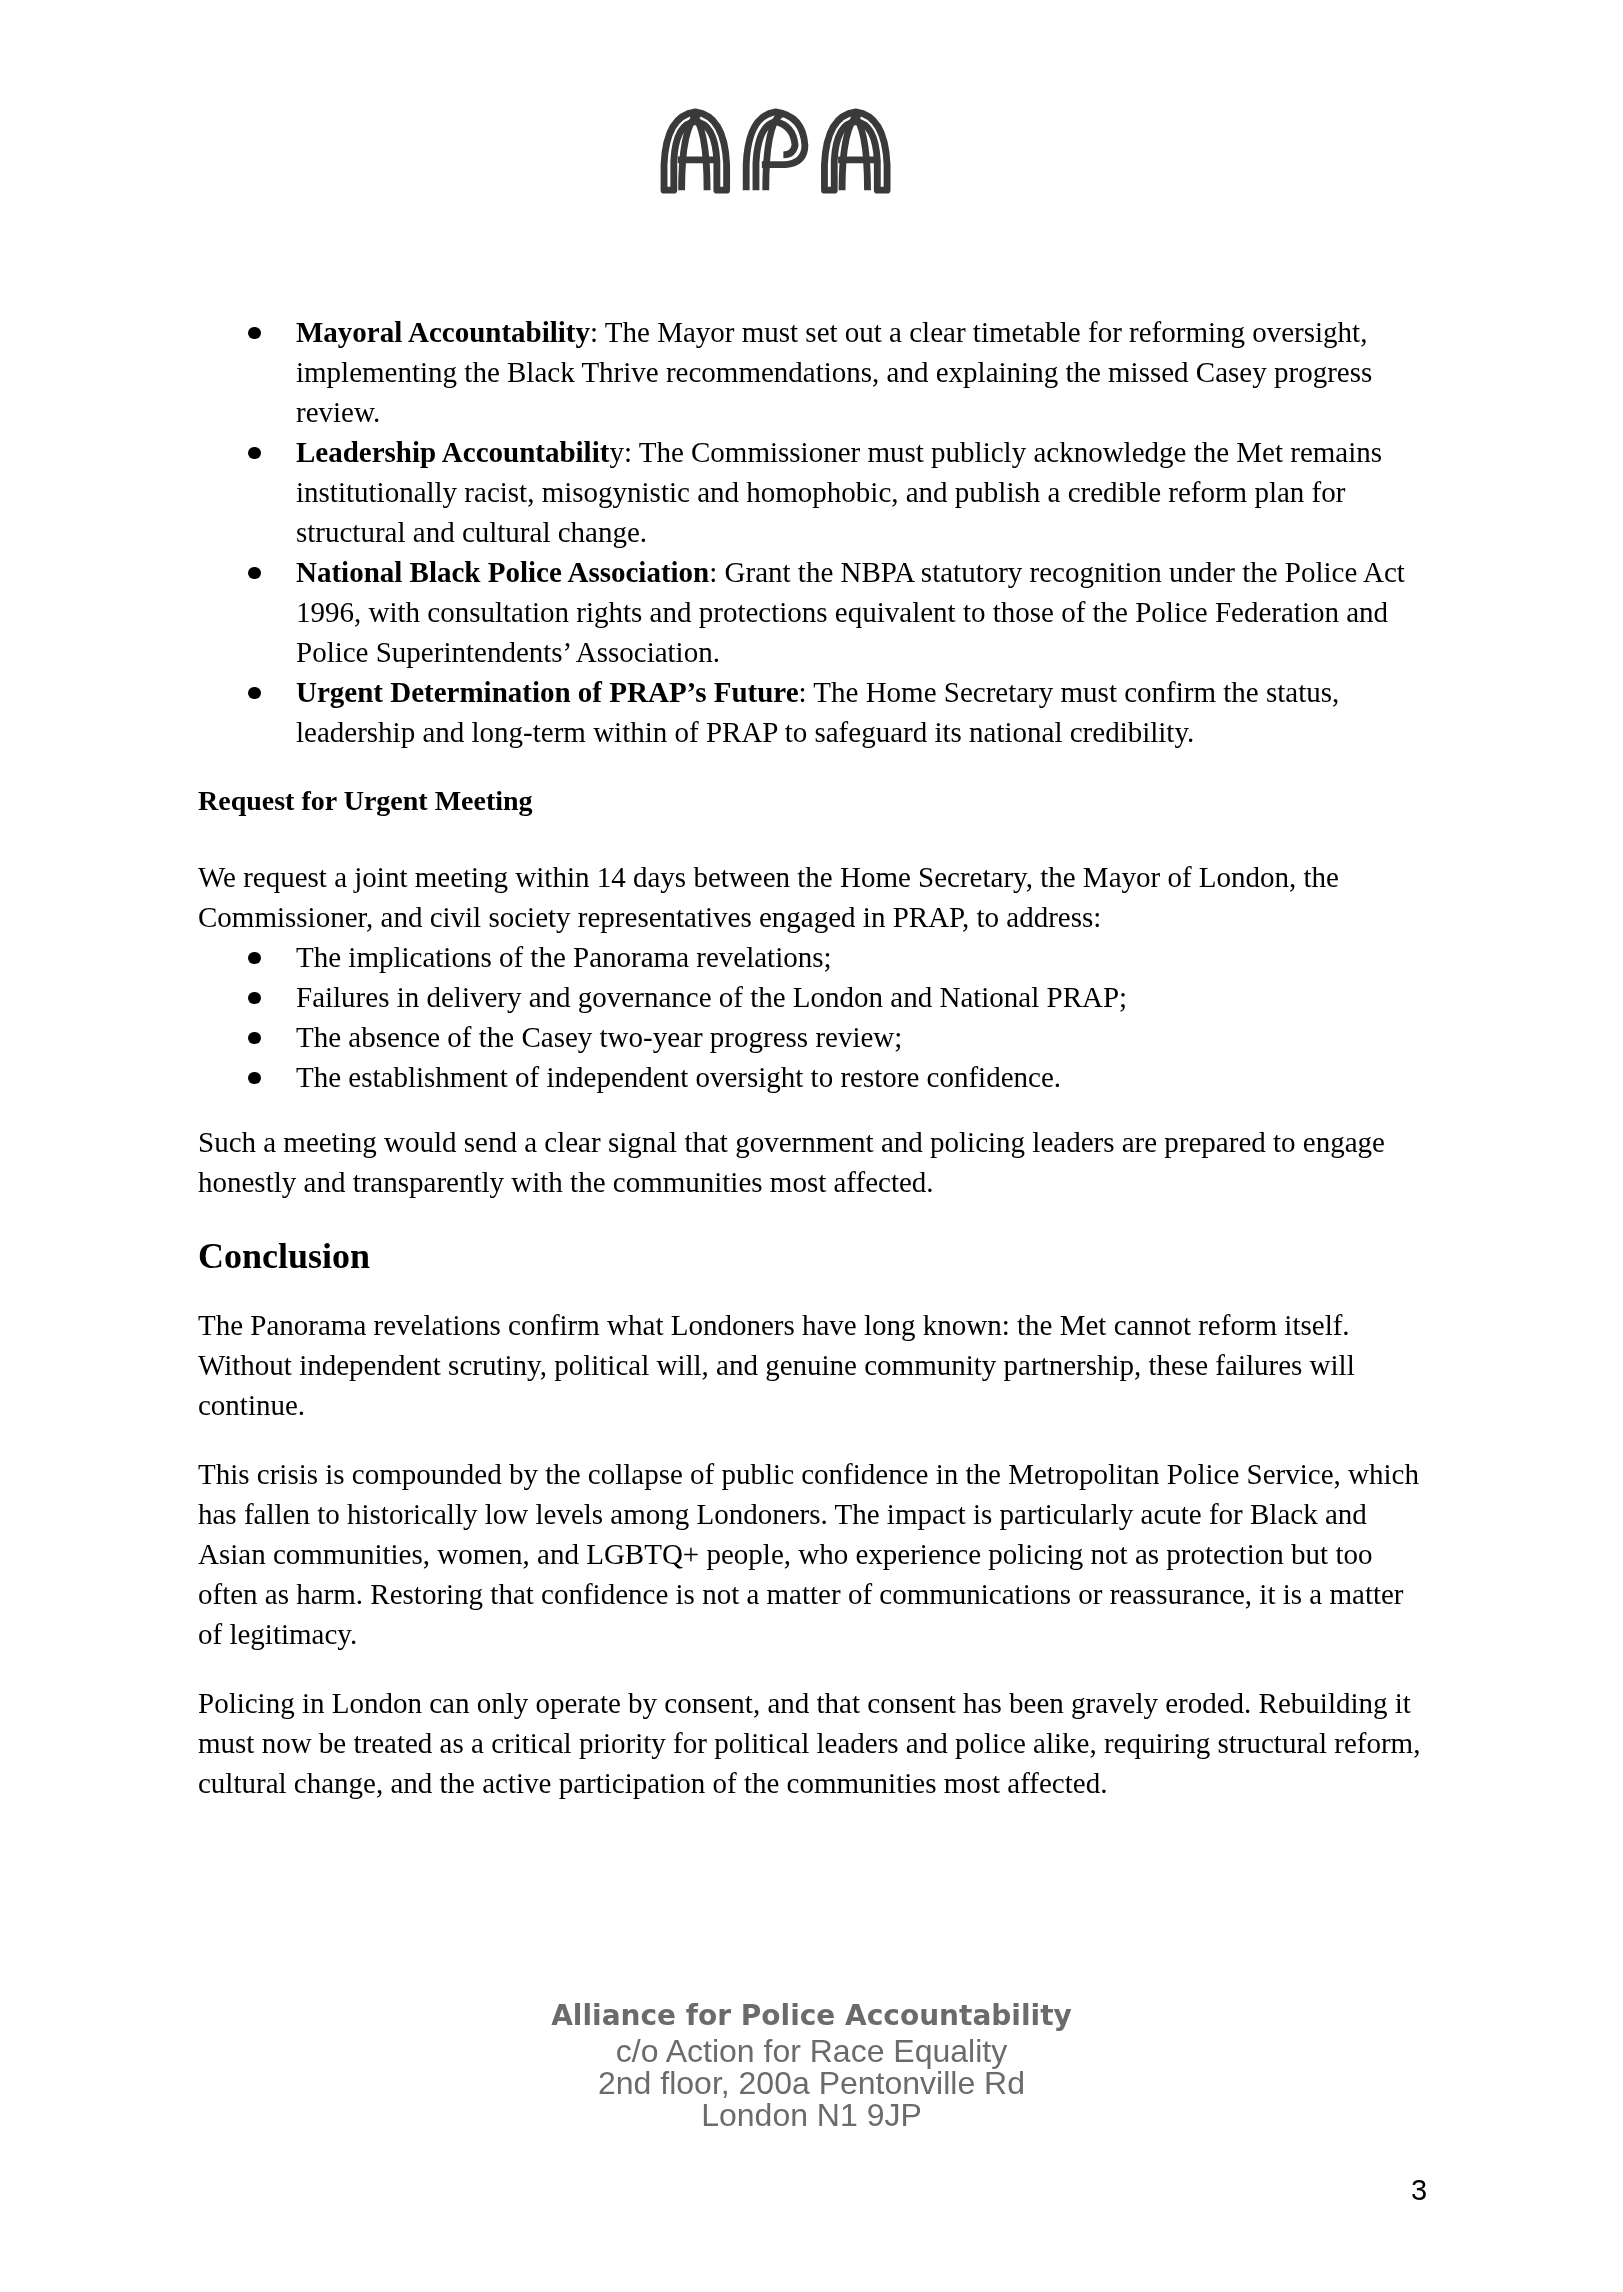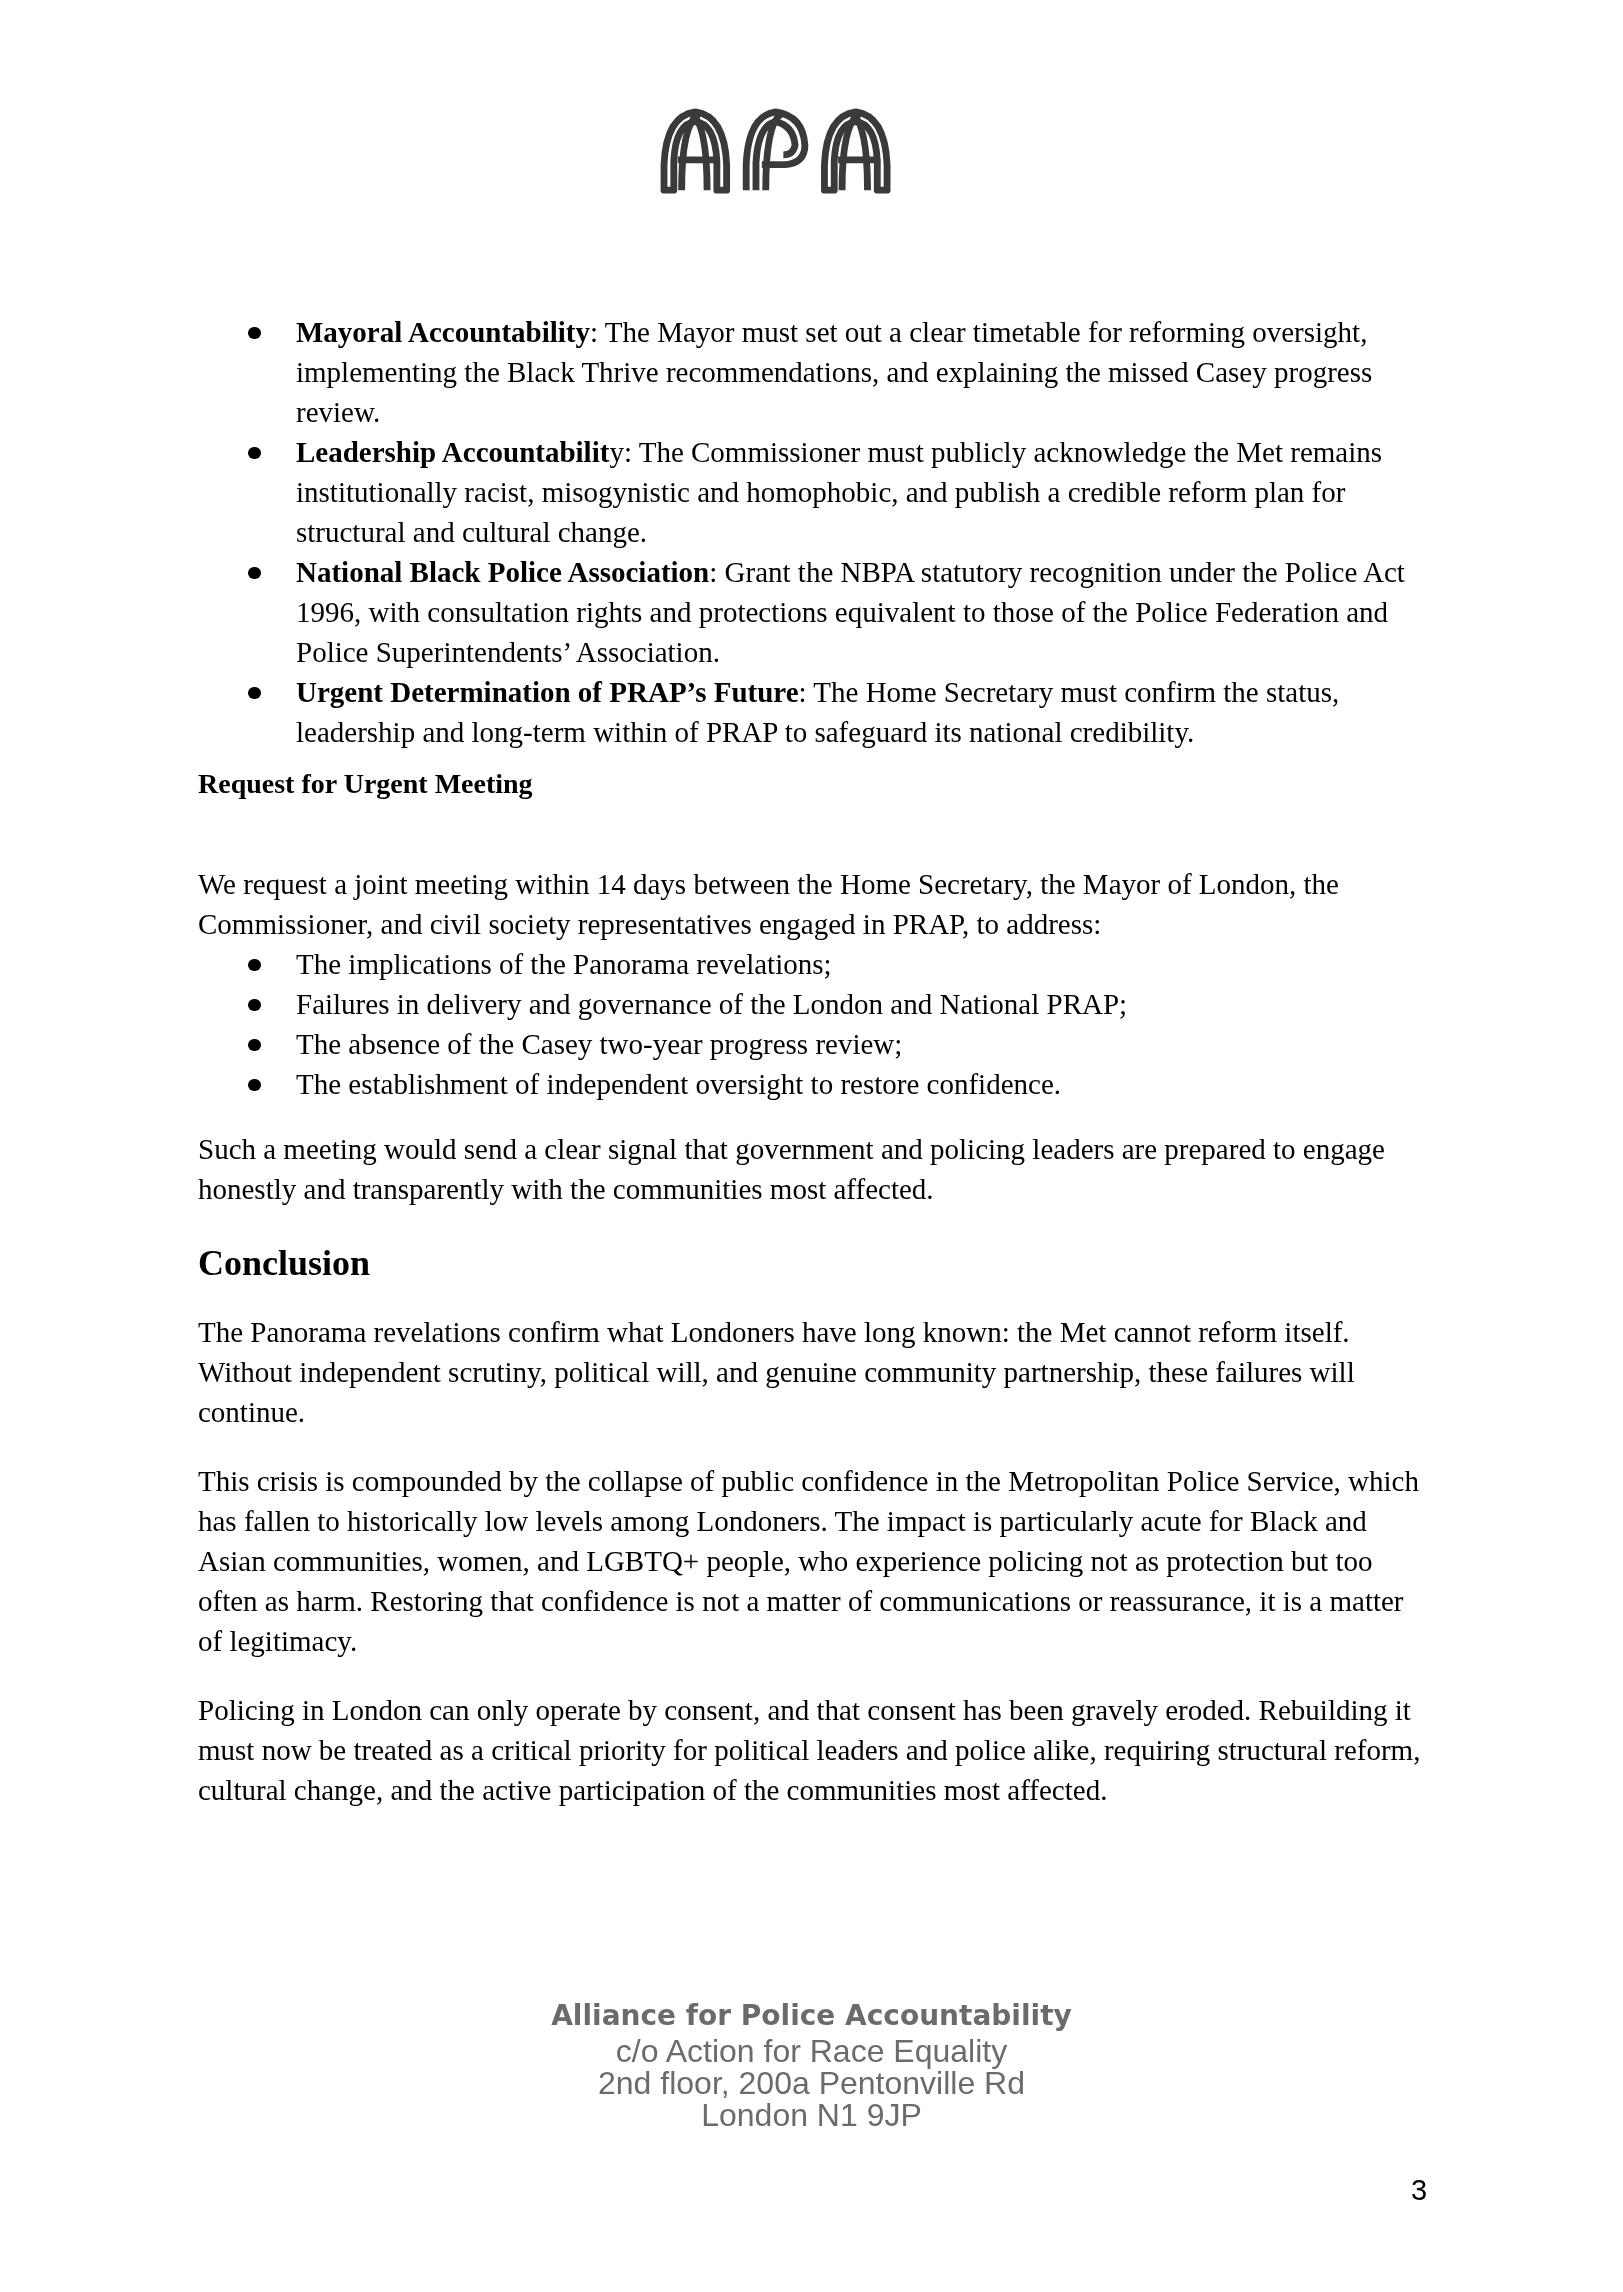--- a/index.html
+++ b/index.html
@@ -5,22 +5,22 @@
   html, body { margin: 0; padding: 0; background: #ffffff; }
   body { width: 1623px; height: 2293px; position: relative; overflow: hidden;
          font-family: "Liberation Sans", sans-serif; color: #000; }
   .logo { position: absolute; left: 660px; top: 106px; width: 235px; height: 90px; }
   .content { position: absolute; left: 198px; top: 312px; width: 1235px; font-size: 29px; line-height: 40px; font-family: Liberation Serif, serif; }
   ul.bl { list-style: none; margin: 0; padding: 0; }
   ul.bl li { position: relative; padding-left: 98px; }
   ul.bl li .dot { position: absolute; left: 50px; top: 14.7px; width: 12.7px; height: 12.7px; border-radius: 50%; background: #000; }
   ul.bl li b { font-weight: bold; }
   p { margin: 0; }
-  .sub-h { font-weight: bold; font-size: 28px; margin-top: 12px; }
-  .para { margin-top: 60px; }
+  .sub-h { font-weight: bold; font-size: 28px; margin-top: 29px; }
+  .para { margin-top: 36px; }
   .list2 { margin-top: 24.5px; }
   .para-after-list { margin-top: 24.5px; }
   .h2 { font-weight: bold; font-size: 36px; margin-top: 35px; line-height: 39px; }
   .para-c { margin-top: 22px; }
   .para-c2 { margin-top: 29px; }
   .footer { position: absolute; left: 0; width: 1623px; top: 1996px; text-align: center; color: #6b6b6b; }
   .footer .org { font-family: "DejaVu Sans", sans-serif; font-weight: bold; font-size: 28px; line-height: 39px; }
   .footer .addr { font-size: 32px; line-height: 32px; }
   .pagenum { position: absolute; left: 1411px; top: 2174px; font-size: 29px; }
 </style>

